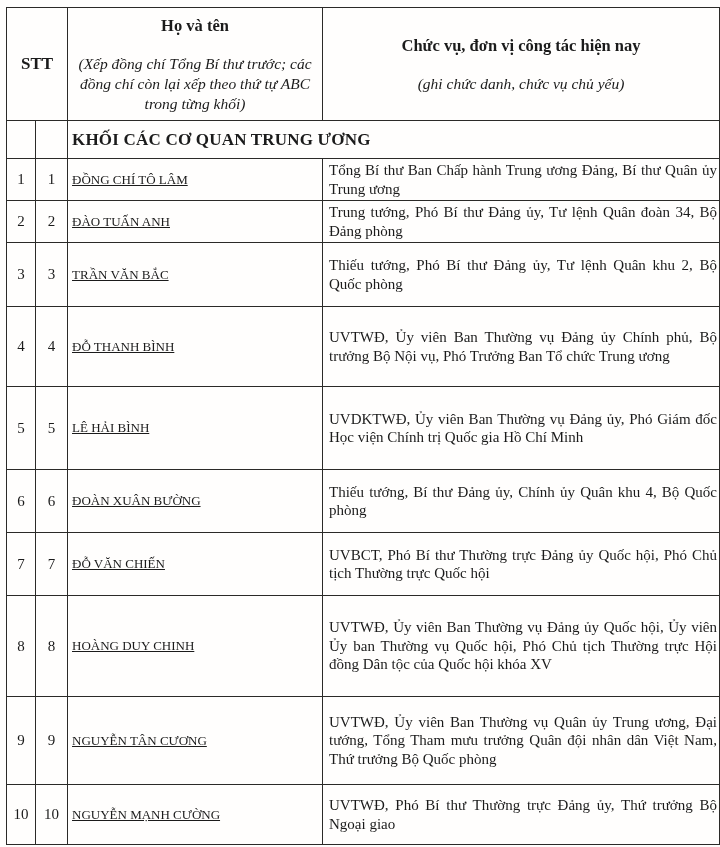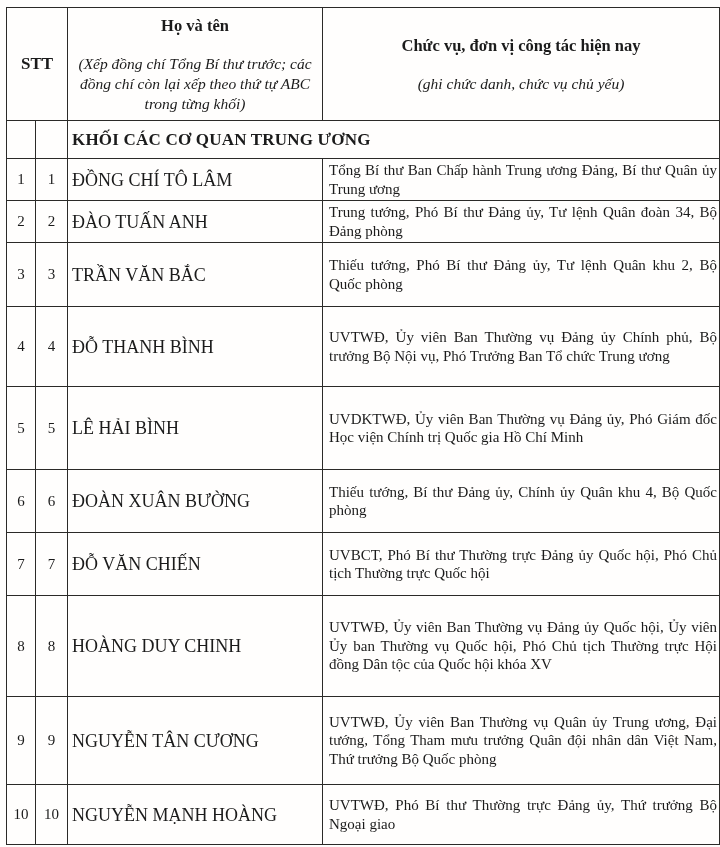--- a/index.html
+++ b/index.html
@@ -71,23 +71,24 @@
     white-space: nowrap;
   }
 
   .td-stt {
     text-align: center;
     vertical-align: middle;
     font-size: 15px;
   }
   .td-name {
     vertical-align: middle;
-    font-size: 18px;
+    font-size: 13px;
     padding: 2px 2px 2px 4px;
     line-height: 18px;
+    text-decoration: underline;
   }
   .td-pos {
     vertical-align: middle;
     font-size: 15px;
     line-height: 18.5px;
     padding: 2px 2px 2px 6px;
     text-align: justify;
     margin-left: 30px;
   }
 </style>
@@ -171,18 +172,18 @@
   </tr>
         <tr style="height: 88px;">
     <td class="td-stt">9</td>
     <td class="td-stt">9</td>
     <td class="td-name">NGUYỄN TÂN CƯƠNG</td>
     <td class="td-pos">UVTWĐ, Ủy viên Ban Thường vụ Quân ủy Trung ương, Đại tướng, Tổng Tham mưu trưởng Quân đội nhân dân Việt Nam, Thứ trưởng Bộ Quốc phòng</td>
   </tr>
         <tr style="height: 60px;">
     <td class="td-stt">10</td>
     <td class="td-stt">10</td>
-    <td class="td-name">NGUYỄN MẠNH HOÀNG</td>
+    <td class="td-name">NGUYỄN MẠNH CƯỜNG</td>
     <td class="td-pos">UVTWĐ, Phó Bí thư Thường trực Đảng ủy, Thứ trưởng Bộ Ngoại giao</td>
   </tr>
       </tbody>
   </table>
 </div>
 
 </body></html>

